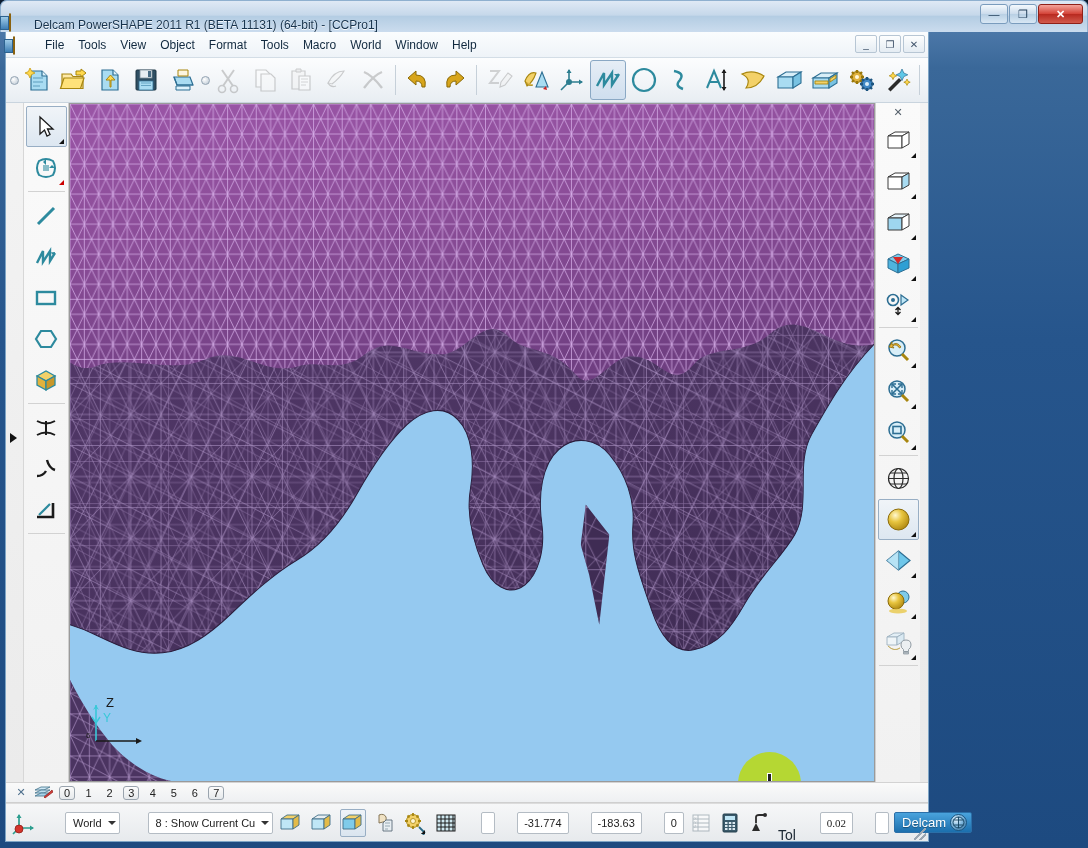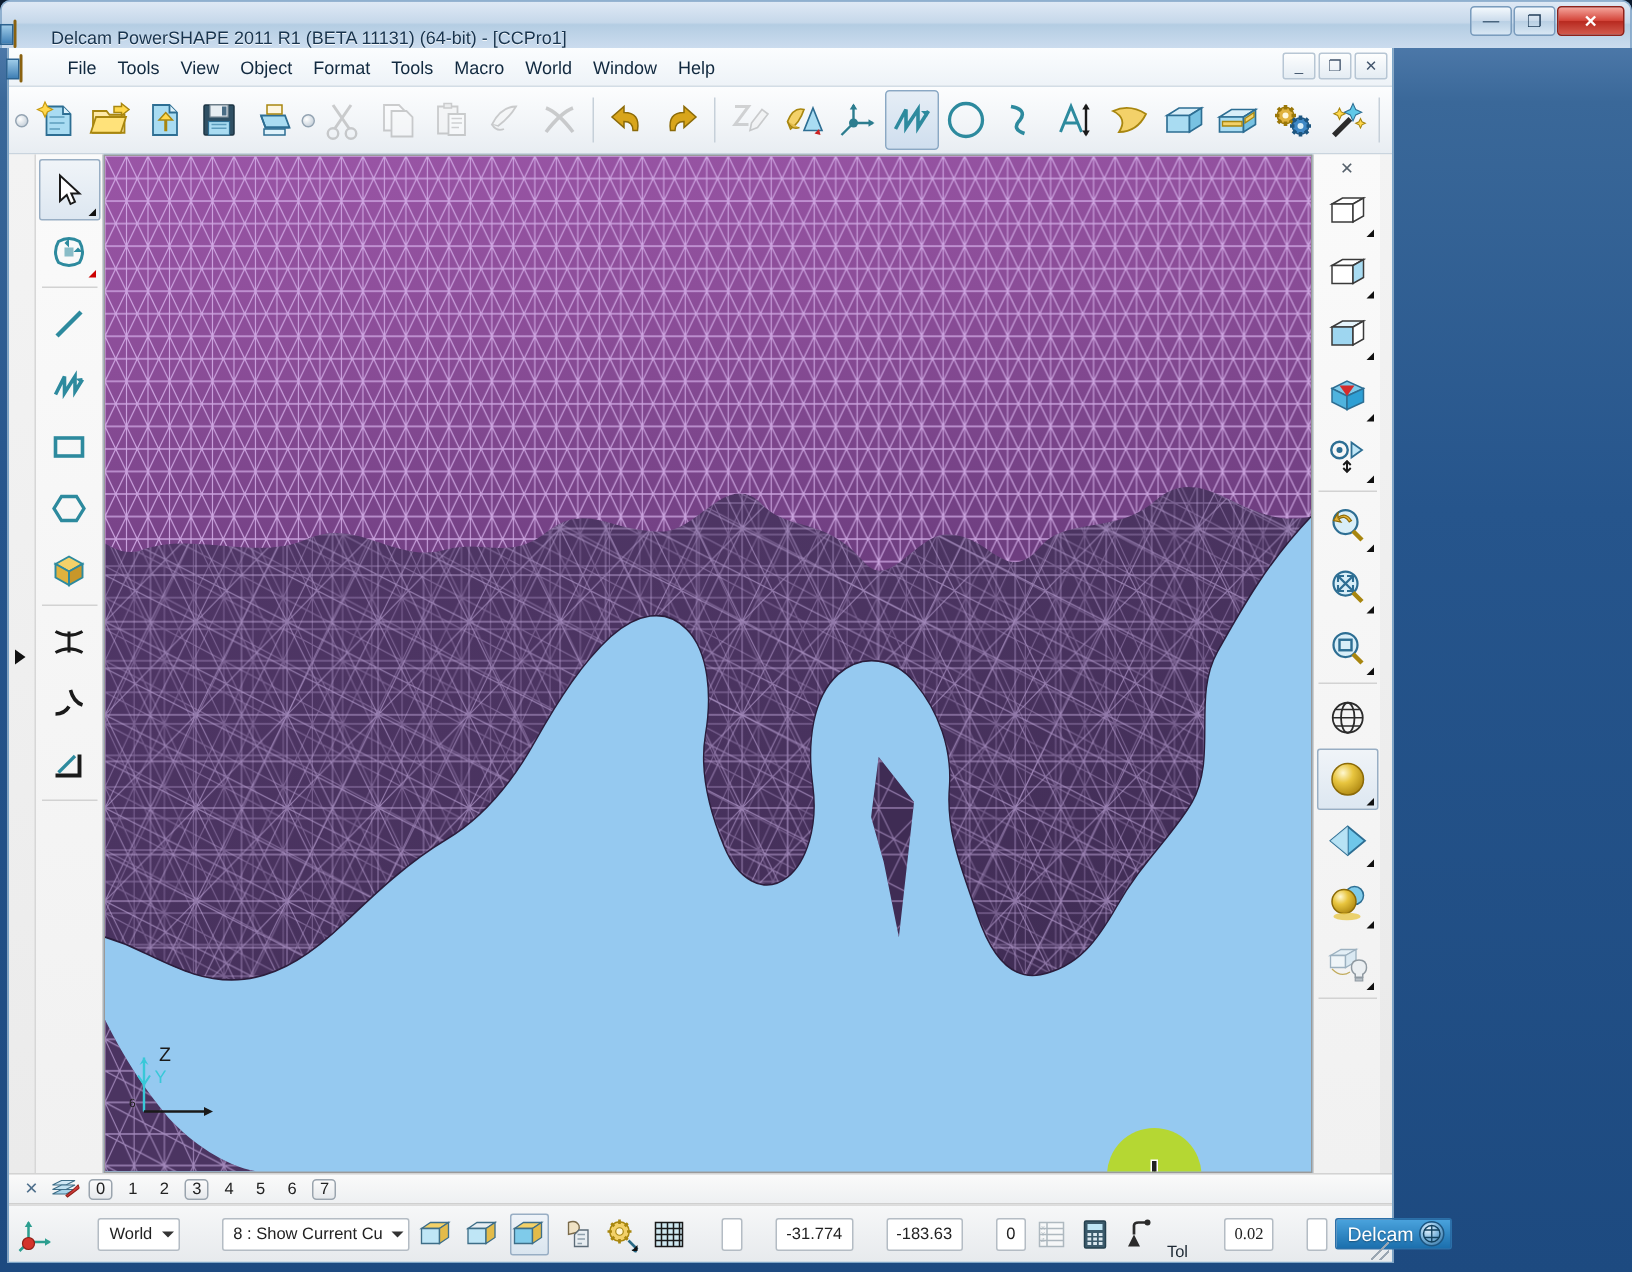--- a/index.html
+++ b/index.html
@@ -205,21 +205,21 @@
   }
   .sb-field{
     height:22px;border:1px solid #b4bcc4;background:#fff;border-radius:2px;
     display:flex;align-items:center;padding:0 6px;font-size:11px;color:#222;margin-left:17px;
   }
   .sb-btn{
     width:26px;height:28px;display:flex;align-items:center;justify-content:center;
     border:1px solid transparent;border-radius:2px;position:relative;
   }
   .sb-btn.active{ background:linear-gradient(180deg,#eef3f8,#dae5ef); border:1px solid #98aec4;}
-  .sb-label{font-size:11px;color:#1c2833;padding:0 2px;margin-top:25px;}
+  .sb-label{font-size:14px;color:#1c2833;padding:0 2px;margin-top:25px;}
   #delcam-logo{
     height:21px;border:1px solid #2b6fa8;border-radius:2px;
     background:linear-gradient(180deg,#4aa3dd,#1b6fad);
     display:flex;align-items:center;gap:4px;padding:0 4px 0 7px;
     margin-left:auto;margin-right:14px;
   }
   #delcam-logo .dl-text{
     font-size:13px;color:#fff;font-style:normal;
     text-shadow:0 1px 1px rgba(0,0,0,.35);
   }

